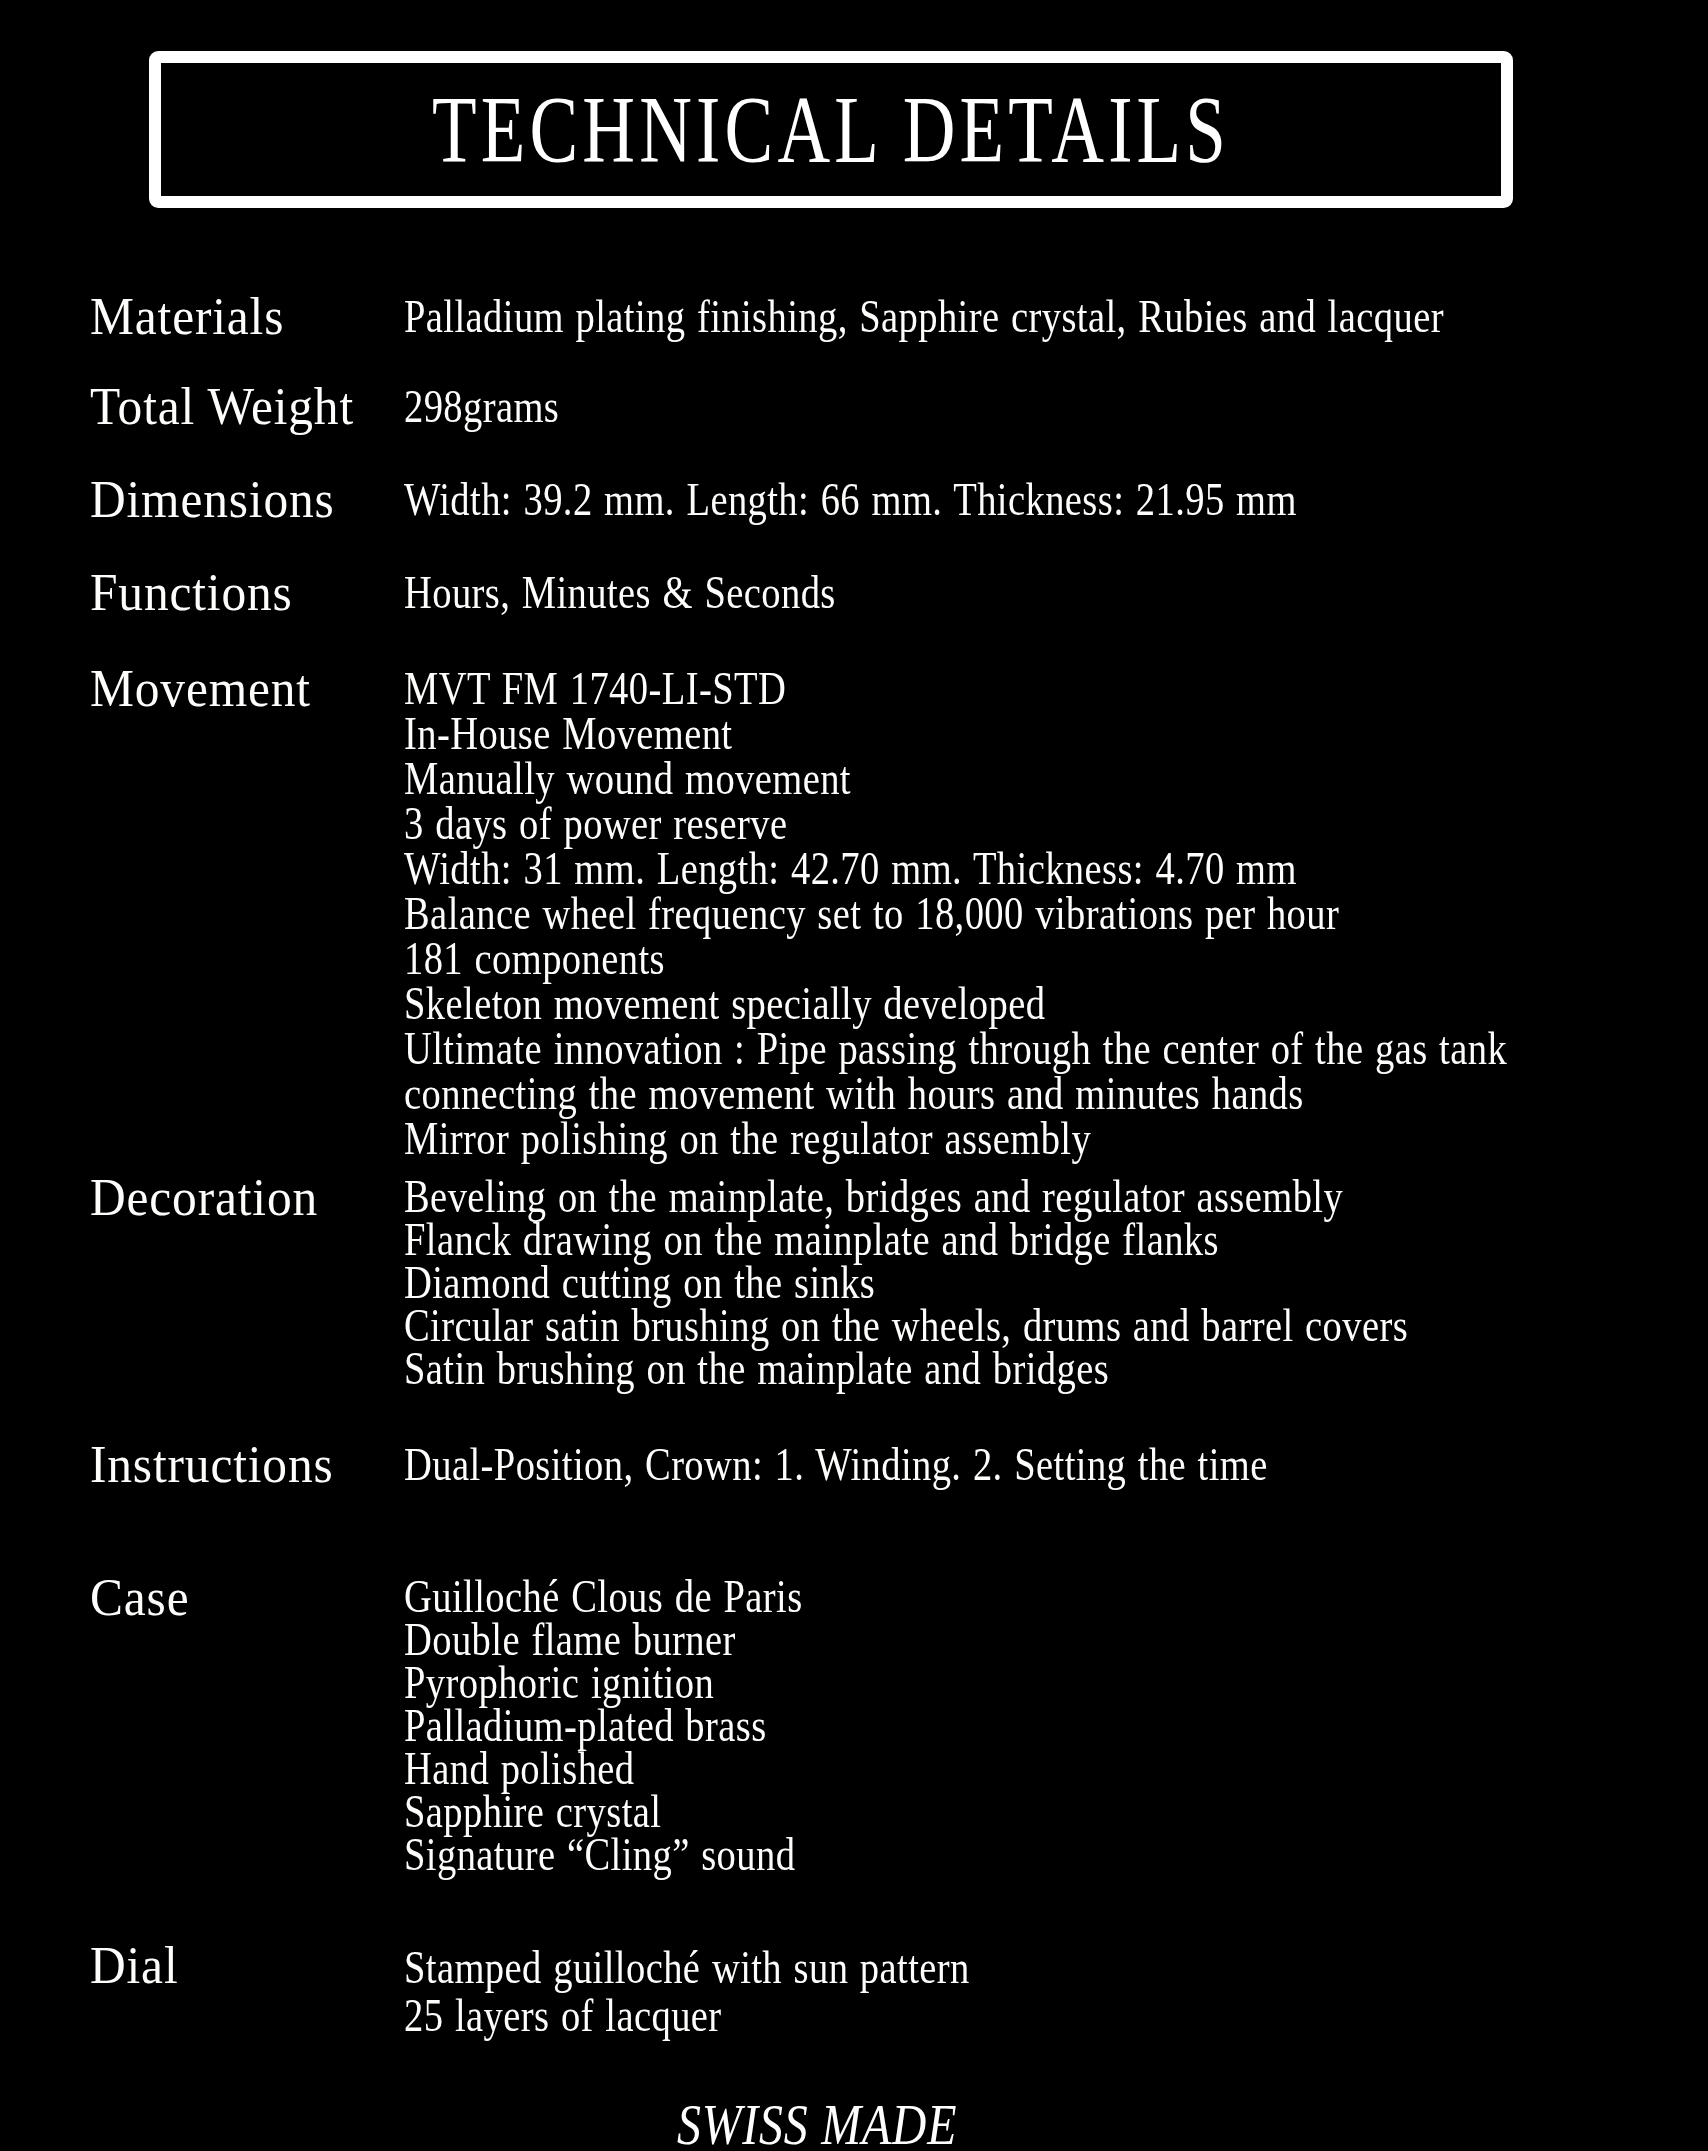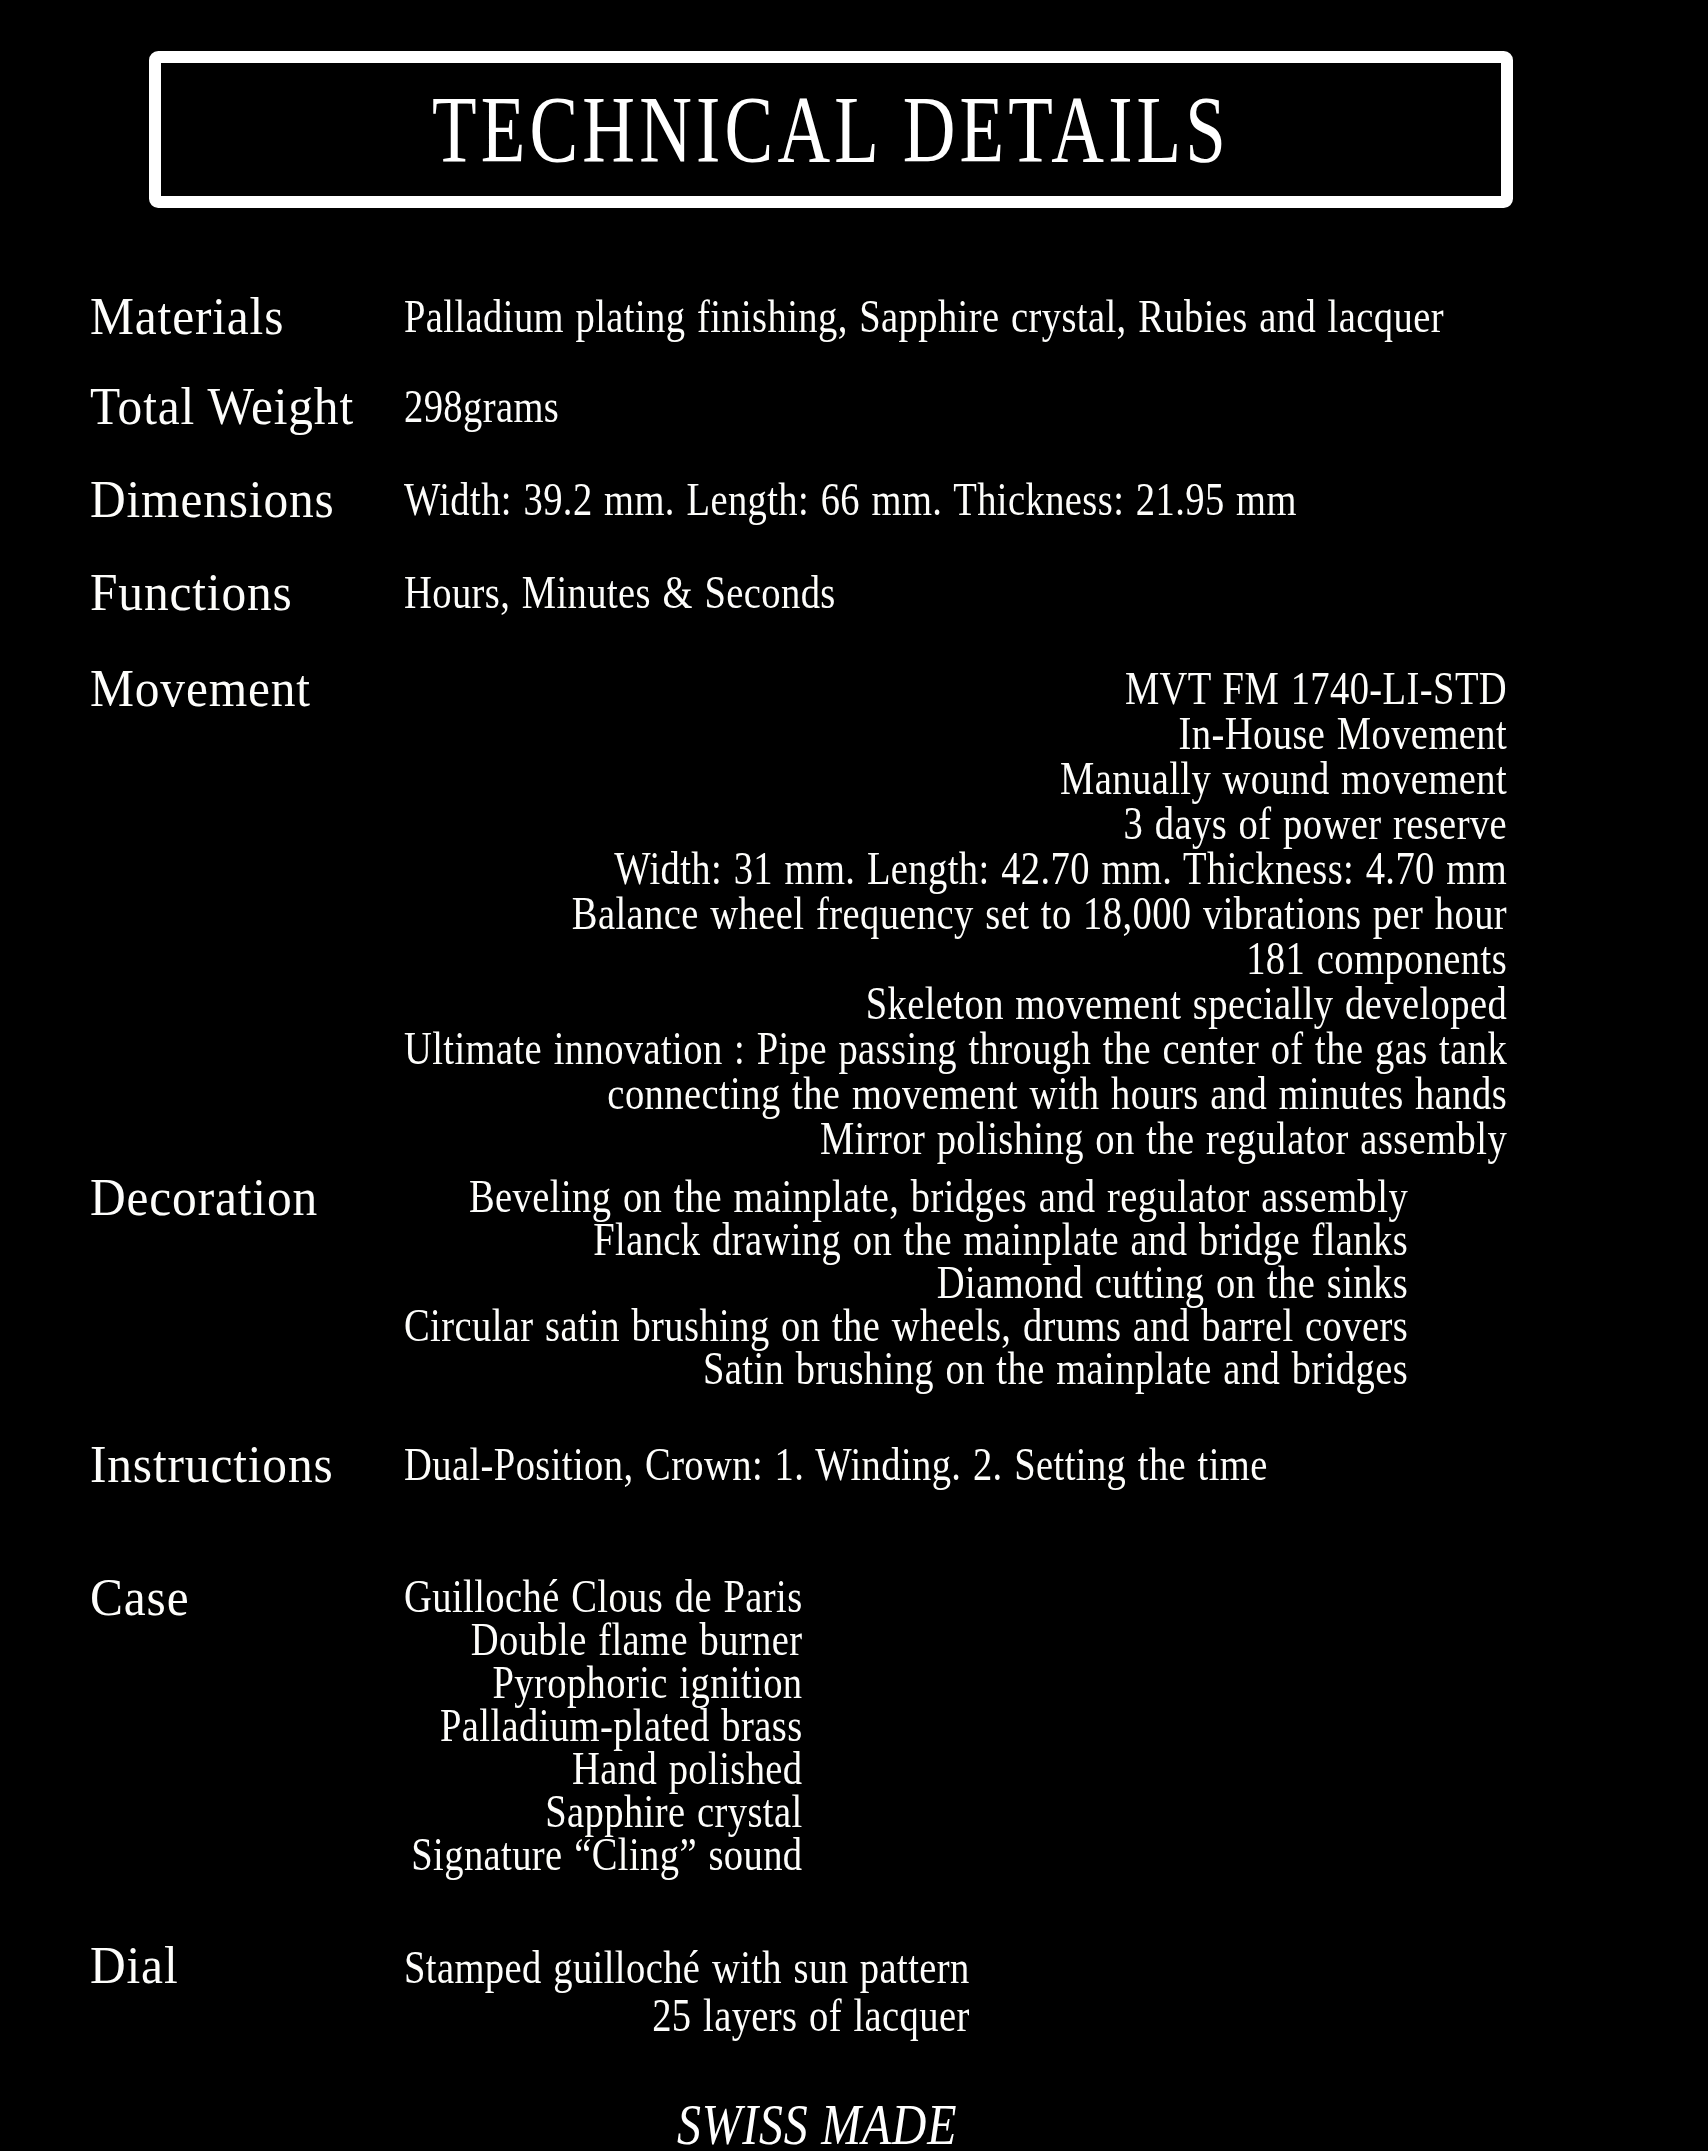--- a/index.html
+++ b/index.html
@@ -3,21 +3,20 @@
 <meta charset="utf-8">
 <style>
   html,body{margin:0;padding:0;background:#000;}
   .sheet{
     position:relative;
     width:1708px;height:2152px;
     background:#000;
     overflow:hidden;
     font-family:"Liberation Serif","DejaVu Serif",serif;
     color:#fdfdfb;
-    text-align:right;
   }
   
   .title-box{
     position:absolute;left:149px;top:51px;
     width:1364px;height:157px;
     border:12px solid #ffffff;border-radius:9.2px;
     box-sizing:border-box;
     display:flex;align-items:center;justify-content:center;
   }
   .title-text{

